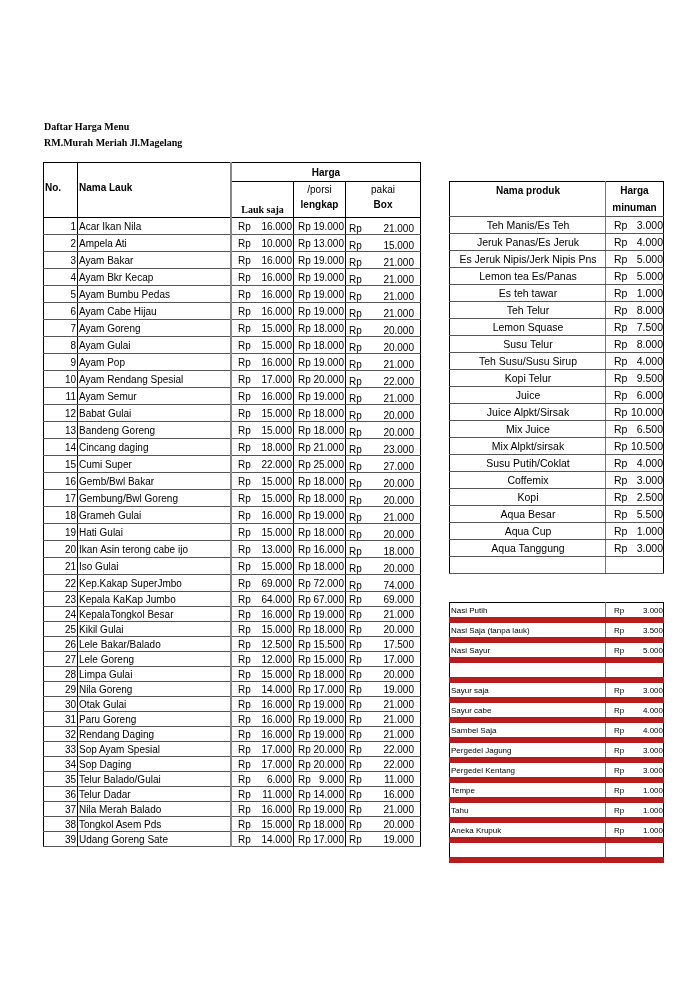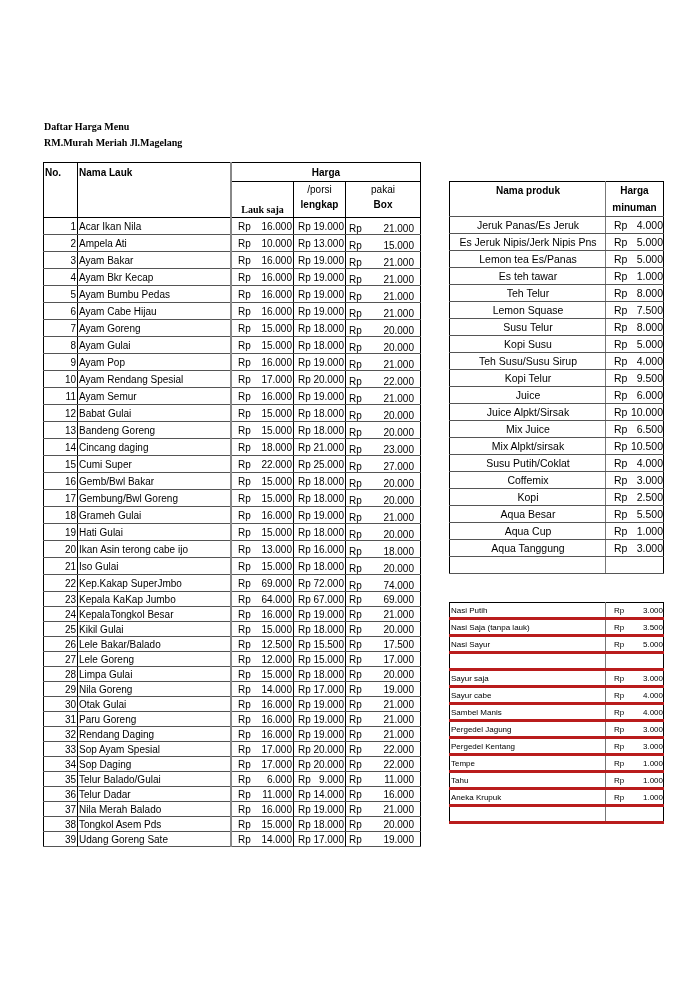--- a/index.html
+++ b/index.html
@@ -27,37 +27,37 @@
   .rp2 { padding-left: 4px; }
   .box-rp { float: left; padding-left: 3px; }
   .box-num { float: right; padding-right: 6px; }
 
   #main tr.big td { height: 16px; }
   #main tr.big .box-rp, #main tr.big .box-num { position: relative; top: 2px; }
   #main tr.small td { height: 14px; }
 
   .hdr-harga { text-align: center; font-weight: bold; font-size: 12px; height: 18px;
                border-bottom: 1px solid #000 !important; }
-  .hdr-no, .hdr-name { vertical-align: top; font-weight: bold; font-size: 8.5px; padding-top: 4px; }
+  .hdr-no, .hdr-name { vertical-align: top; font-weight: bold; font-size: 8.5px; padding-top: 19px; }
   .hdr-sub { text-align: center; vertical-align: top; font-size: 8.5px; line-height: 15px; height: 32px; }
   .hdr-lauk { font-family: "Liberation Serif", serif; font-weight: bold; font-size: 8px; padding-top: 1px; }
   .hdr-bold2 { font-weight: bold; }
 
   
   #drinks { left: 449px; top: 181px; border: 1px solid #000; }
   #drinks td { font-size: 10.5px; border-bottom: 1px solid #555; height: 16px; text-align: center; }
   #drinks .d-name { width: 154px; padding-left: 1px; border-right: 1px solid #777; }
   #drinks .d-price { width: 57px; }
   #drinks .hdr td { font-weight: bold; vertical-align: top; height: 32px; line-height: 17px; font-size: 10px; }
   #drinks .d-rp { float: left; padding-left: 8px; }
   #drinks .d-num { float: right; padding-right: 0px; }
 
   
   #foods { left: 449px; top: 602px; border: 1px solid #000; }
-  #foods td { font-size: 8px; border-bottom: 3px solid #b91c1c; height: 14px; }
+  #foods td { font-size: 8px; border-bottom: 6px solid #b91c1c; height: 14px; }
   #foods .f-name { width: 154px; padding-left: 1px; border-right: 1px solid #777; }
   #foods .f-price { width: 57px; }
   #foods .f-rp { float: left; padding-left: 8px; }
   #foods .f-num { float: right; padding-right: 0px; }
 </style>
 </head>
 <body>
 
 <div id="t1" class="title">Daftar Harga Menu</div>
 <div id="t2" class="title">RM.Murah Meriah Jl.Magelang</div>
@@ -711,20 +711,27 @@
 
 <table id="drinks">
   <tbody id="drinks-body">
     <tr class="hdr">
       <td class="d-name">Nama produk</td>
       <td class="d-price">
         <div>Harga</div>
         <div>minuman</div>
       </td>
     </tr>
+  <tr>
+        <td class="d-name">Teh Manis/Es Teh</td>
+        <td class="d-price">
+          <span class="d-rp">Rp</span>
+          <span class="d-num">3.000</span>
+        </td>
+      </tr>
       <tr>
         <td class="d-name">Jeruk Panas/Es Jeruk</td>
         <td class="d-price">
           <span class="d-rp">Rp</span>
           <span class="d-num">4.000</span>
         </td>
       </tr>
       <tr>
         <td class="d-name">Es Jeruk Nipis/Jerk Nipis Pns</td>
         <td class="d-price">
@@ -758,27 +765,20 @@
         <td class="d-price">
           <span class="d-rp">Rp</span>
           <span class="d-num">7.500</span>
         </td>
       </tr>
       <tr>
         <td class="d-name">Susu Telur</td>
         <td class="d-price">
           <span class="d-rp">Rp</span>
           <span class="d-num">8.000</span>
-        </td>
-      </tr>
-      <tr>
-        <td class="d-name">Kopi Susu</td>
-        <td class="d-price">
-          <span class="d-rp">Rp</span>
-          <span class="d-num">5.000</span>
         </td>
       </tr>
       <tr>
         <td class="d-name">Teh Susu/Susu Sirup</td>
         <td class="d-price">
           <span class="d-rp">Rp</span>
           <span class="d-num">4.000</span>
         </td>
       </tr>
       <tr>
@@ -900,21 +900,21 @@
         </td>
       </tr>
       <tr>
         <td class="f-name">Sayur cabe</td>
         <td class="f-price">
           <span class="f-rp">Rp</span>
           <span class="f-num">4.000</span>
         </td>
       </tr>
       <tr>
-        <td class="f-name">Sambel Manis</td>
+        <td class="f-name">Sambel Saja</td>
         <td class="f-price">
           <span class="f-rp">Rp</span>
           <span class="f-num">4.000</span>
         </td>
       </tr>
       <tr>
         <td class="f-name">Pergedel Jagung</td>
         <td class="f-price">
           <span class="f-rp">Rp</span>
           <span class="f-num">3.000</span>

